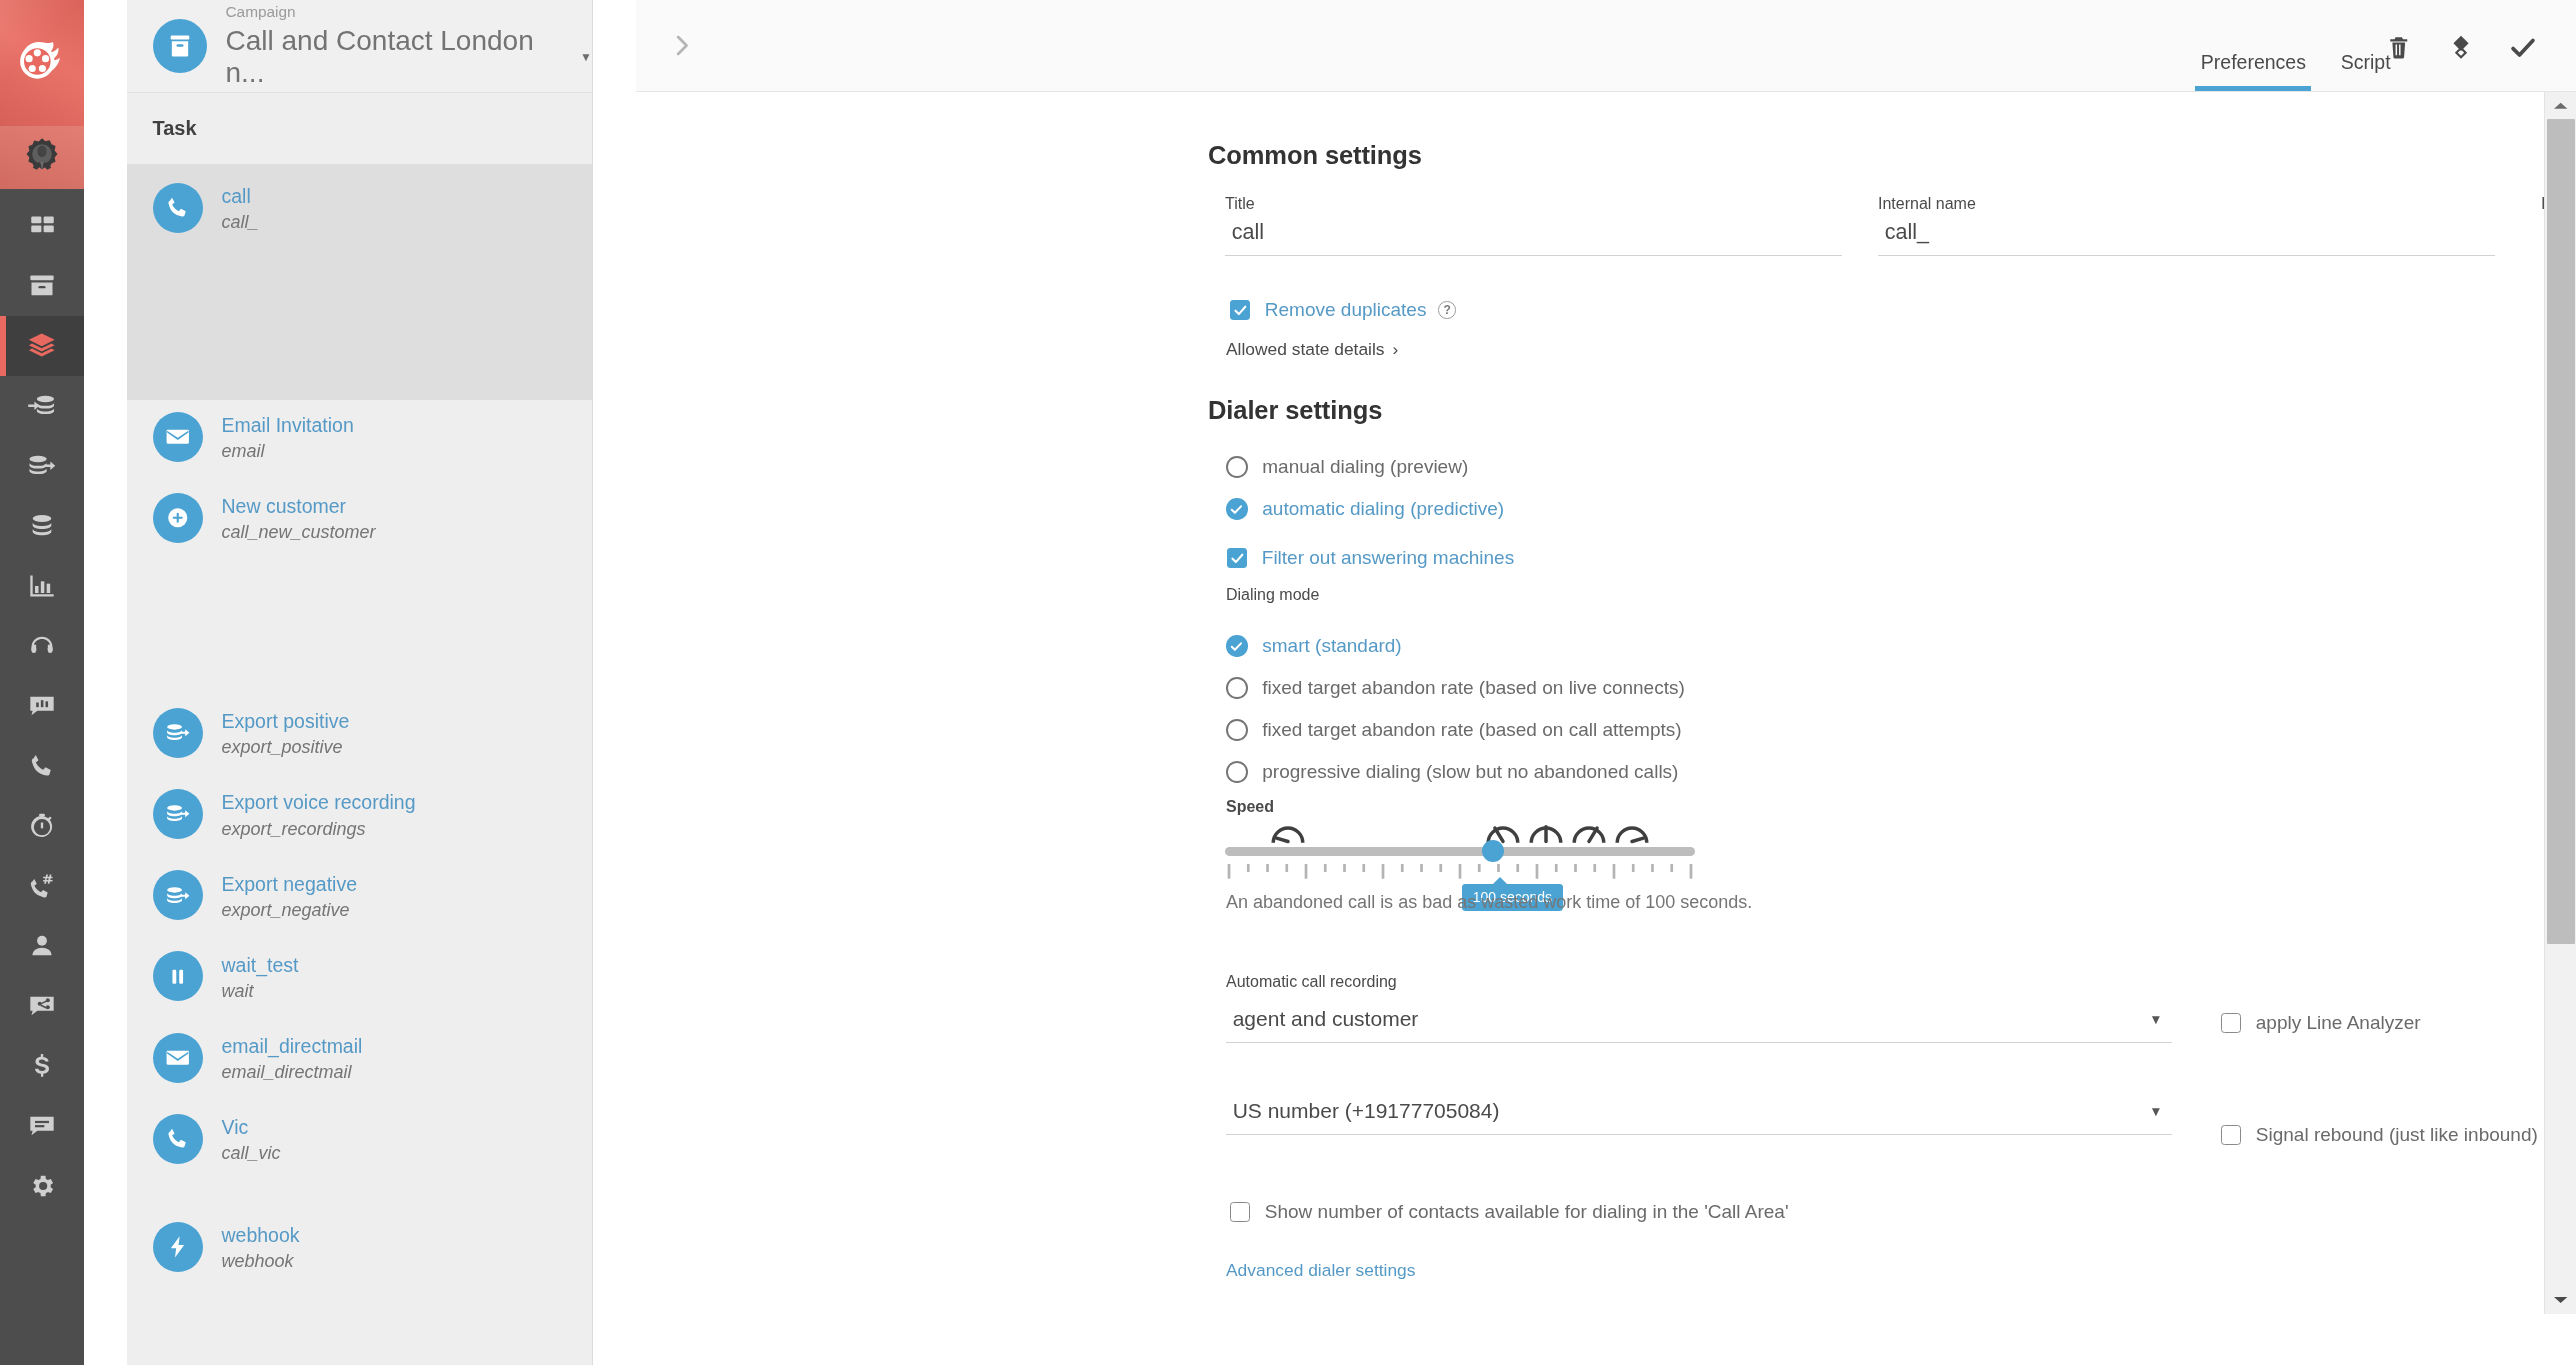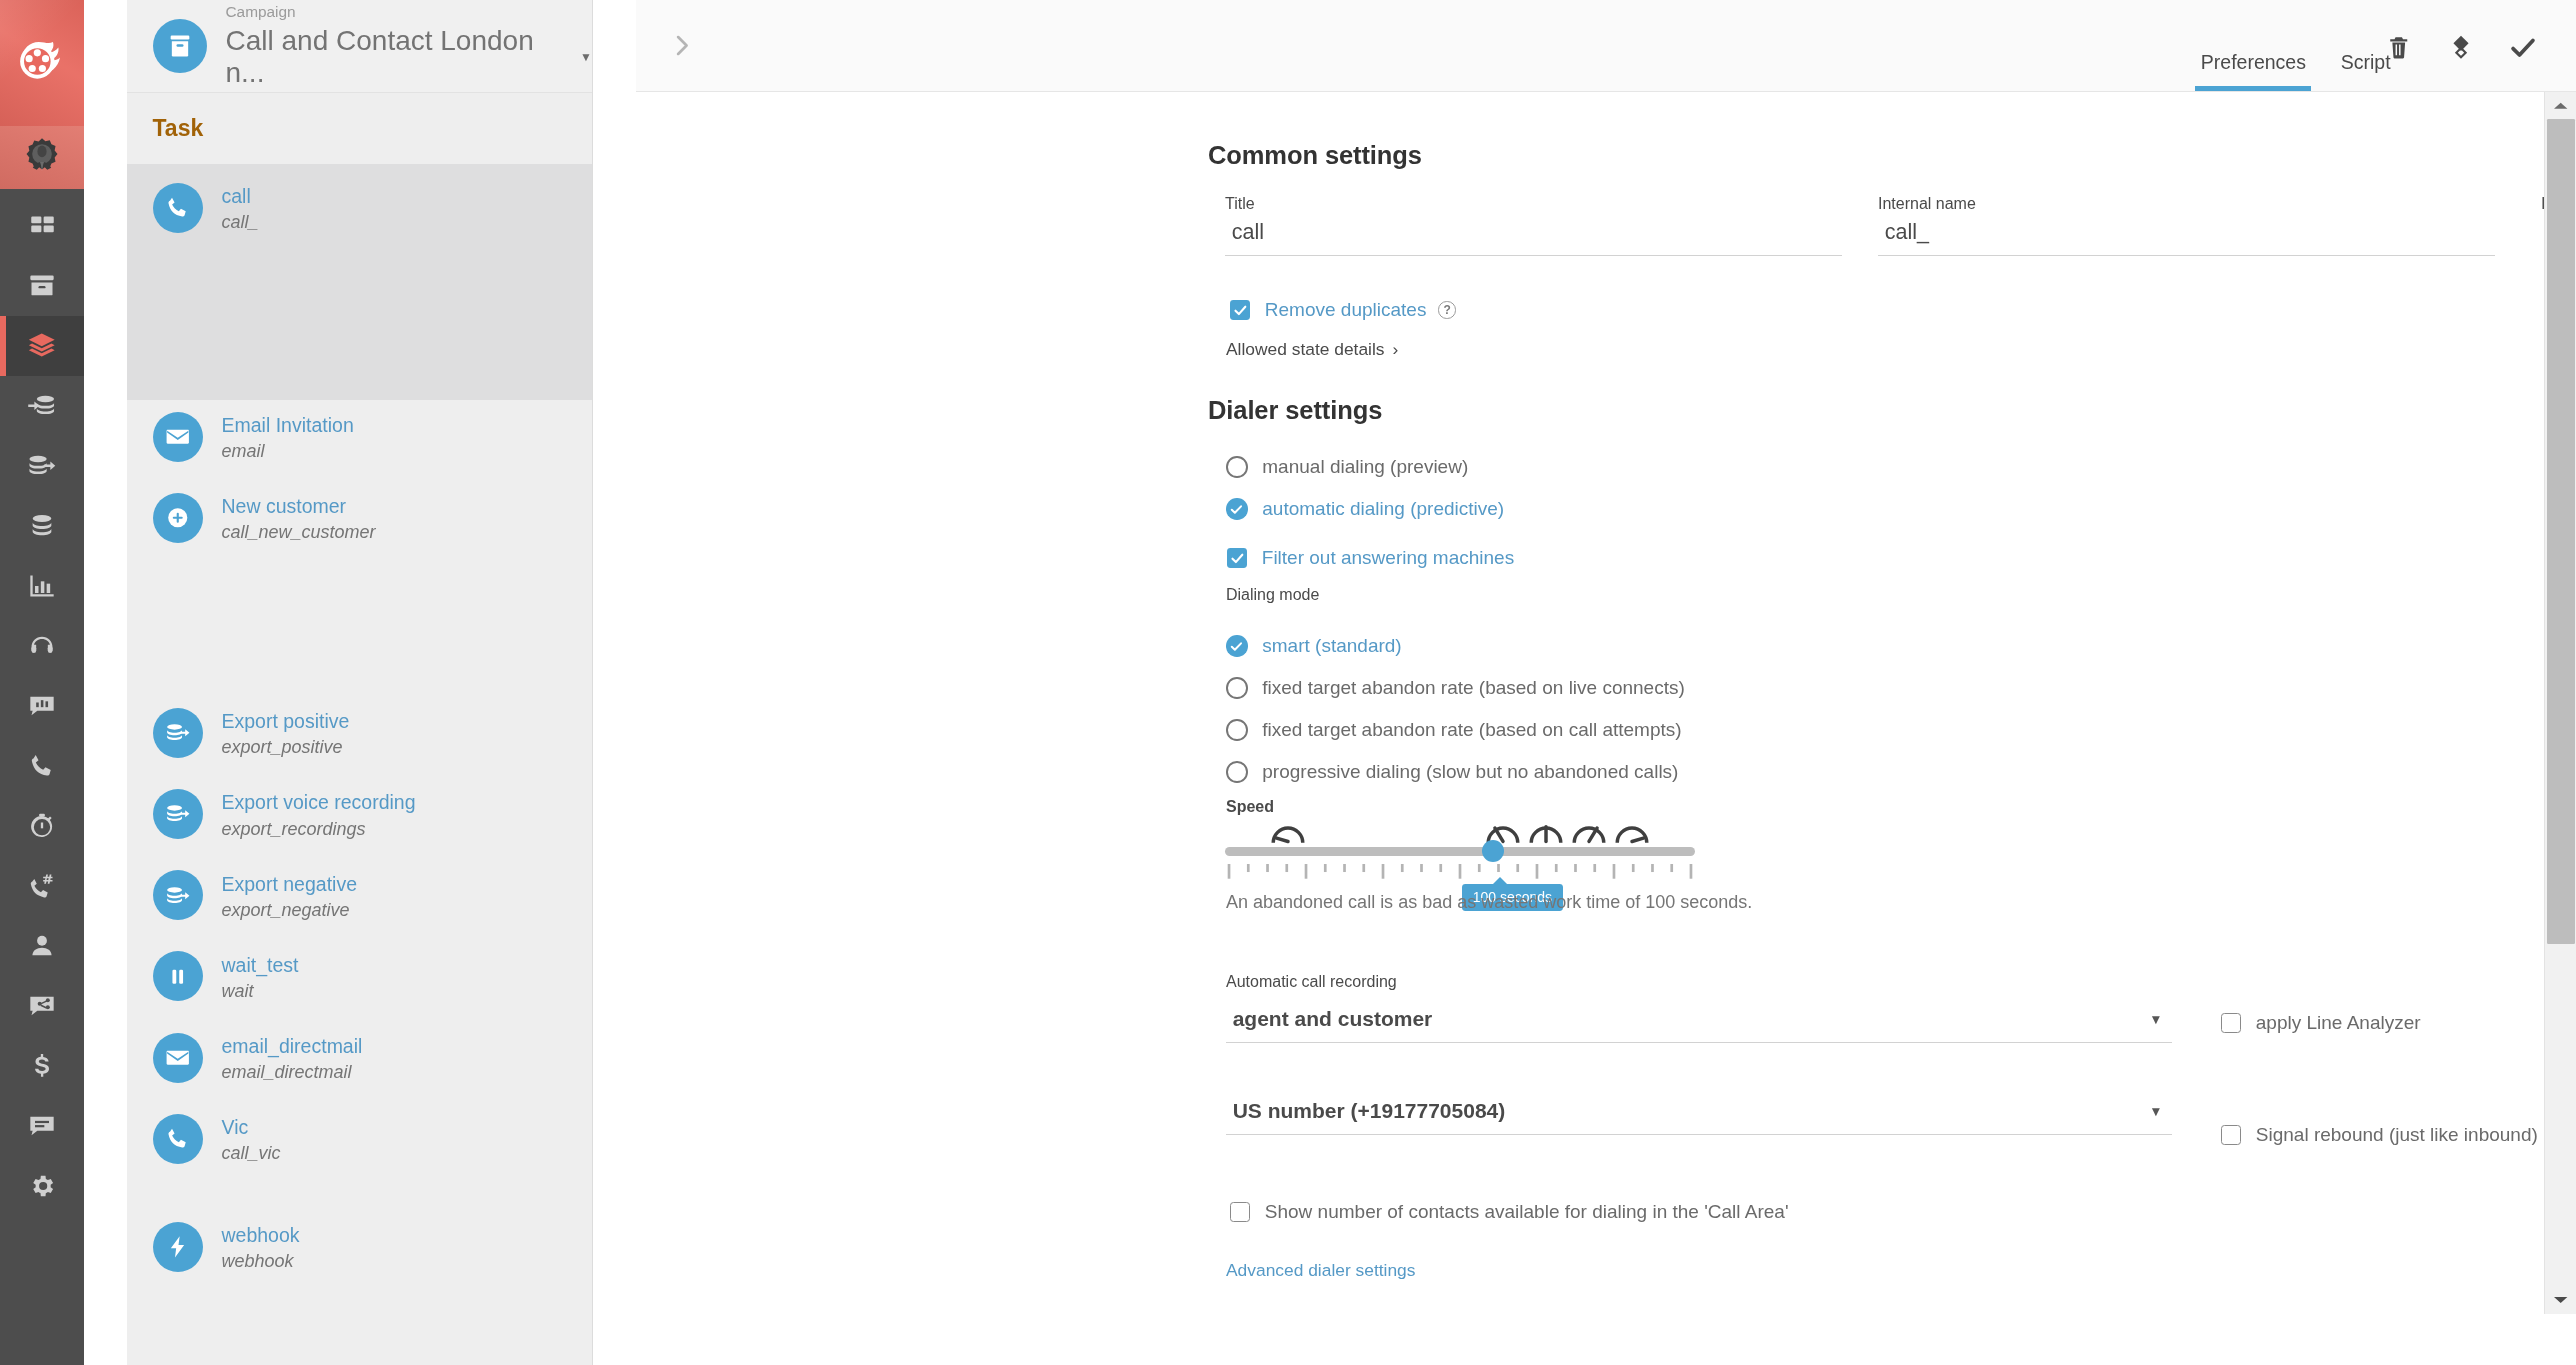--- a/index.html
+++ b/index.html
@@ -57,21 +57,21 @@
     width:54px; height:54px; border-radius:50%; background:#4ba3d3;
     display:flex; align-items:center; justify-content:center; flex:0 0 54px;
   }
   .camp-meta{ margin-left:19px; }
   .camp-label{ font-size:15.4px; color:#9b9b9b; line-height:1.2; }
   .camp-name-row{ display:flex; align-items:center; margin-top:4px; }
   .camp-name{ font-size:28px; color:#737373; }
   .camp-caret{ margin-left:10.7px; font-size:12px; color:#6d6d6d; }
 
   .task-head{ height:71px; display:flex; align-items:center; padding-left:25.5px; }
-  .task-head span{ font-size:23px; font-weight:bold; color:#a16207; }
+  .task-head span{ font-size:20px; font-weight:bold; color:#404040; }
 
   .task-list{ position:relative; }
   .task-item{
     display:flex; align-items:flex-start; padding-left:25.5px; cursor:pointer;
     position:relative;
   }
   .task-item.selected{ background:#dededf; }
   .t-avatar{
     width:50px; height:50px; border-radius:50%; background:#4ba3d3;
     display:flex; align-items:center; justify-content:center; flex:0 0 50px;
@@ -157,21 +157,21 @@
   .tooltip:before{
     content:""; position:absolute; top:-6.7px; left:31px; border-left:7.4px solid transparent;
     border-right:7.4px solid transparent; border-bottom:7.4px solid #4ba3d3;
   }
   .slider-note{ font-size:18px; color:#757575; }
 
   .select{
     width:946px; border-bottom:0.7px solid #d2d2d2; display:flex; align-items:center;
     justify-content:space-between; padding:6.7px 9.4px 10.7px 6.7px; cursor:pointer;
   }
-  .select .val{ font-size:21px; color:#4a4a4a;font-weight:bold; }
+  .select .val{ font-size:21px; color:#4a4a4a; }
   .select .car{ font-size:13.4px; color:#565656; }
 
   
   .sbar{
     position:absolute; right:0; top:92px; width:32px; bottom:0; background:#f1f1f1;
     border-left:0.7px solid #e3e3e3;
   }
   .sbar .arrow{ width:32px; height:27px; display:flex; align-items:center; justify-content:center; cursor:pointer; }
   .sbar .thumb{
     position:absolute; left:2px; top:27px; width:27.5px; height:825px; background:#bdbdbd; border-radius:1.3px; cursor:pointer;

